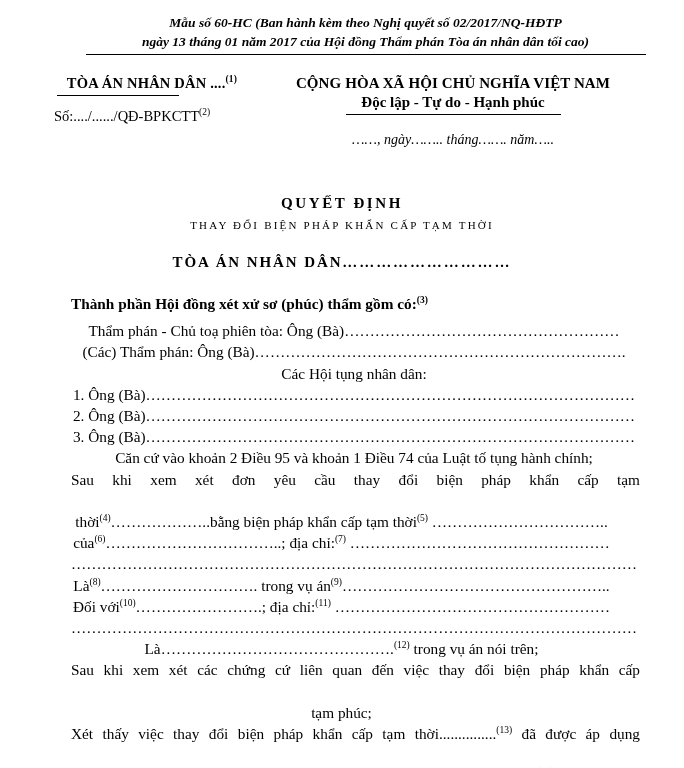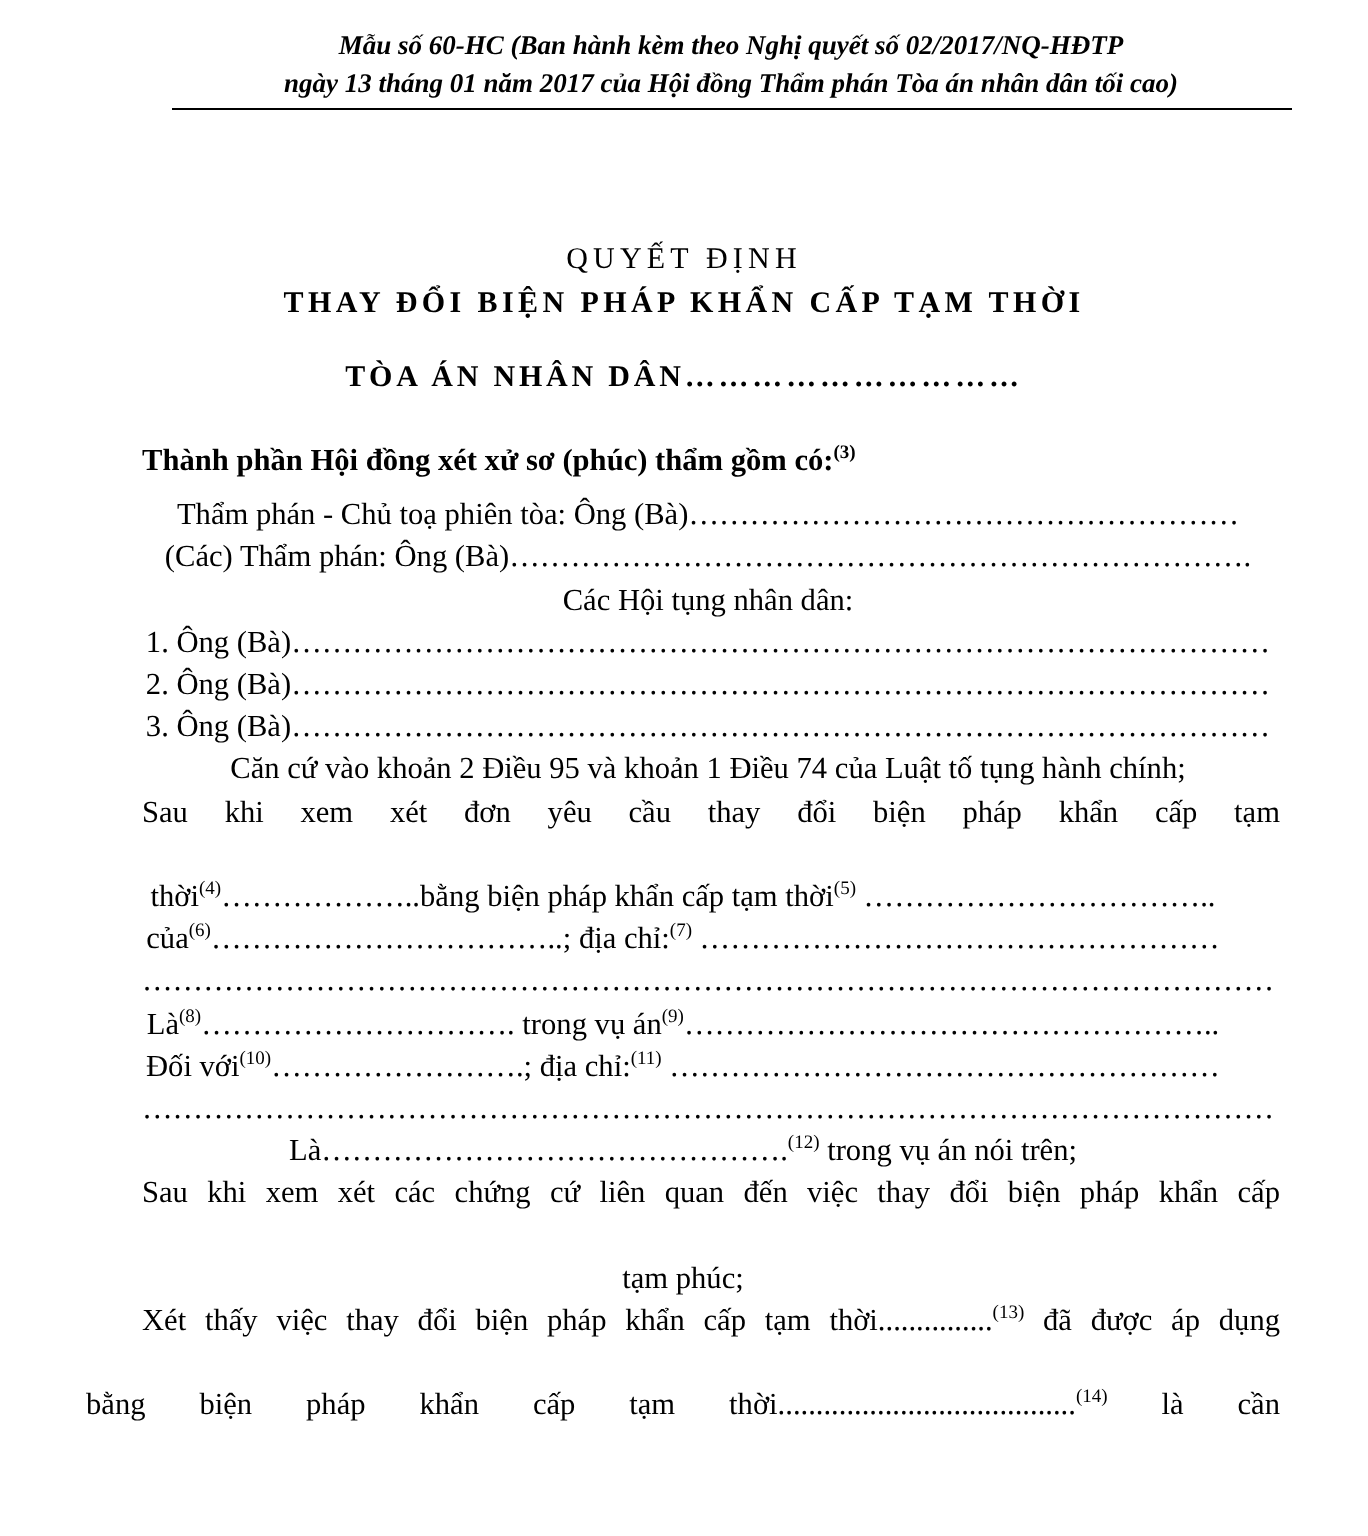--- a/index.html
+++ b/index.html
@@ -100,28 +100,28 @@
     margin-top: 17px;
     white-space: nowrap;
   }
 
   
   .title-block {
     margin-top: 44px;
     text-align: center;
   }
   .title-main {
-    font-weight: normal;
+    font-weight: bold;
     font-size: 15px;
     letter-spacing: 2.6px;
     line-height: 22px;
   }
   .title-sub {
-    font-weight: bold;
-    font-size: 15px;
+    font-weight: normal;
+    font-size: 11px;
     letter-spacing: 2.2px;
     line-height: 22px;
   }
   .title-court {
     font-weight: bold;
     font-size: 15px;
     letter-spacing: 1.9px;
     margin-top: 18px;
   }
 
@@ -170,20 +170,31 @@
 
 <div class="page">
 
   <div class="form-head">
     <div>Mẫu số 60-HC (Ban hành kèm theo Nghị quyết số 02/2017/NQ-HĐTP</div>
     <div>ngày 13 tháng 01 năm 2017 của Hội đồng Thẩm phán Tòa án nhân dân tối cao)</div>
     <div class="rule"></div>
   </div>
 
   <div class="masthead">
+    <div class="mast-left">
+      <div class="court-name"><span>TÒA ÁN NHÂN DÂN ....</span><sup>(1)</sup></div>
+      <div class="short-rule"></div>
+      <div class="doc-no"><span>Số:..../....../QĐ-BPKCTT</span><sup>(2)</sup></div>
+    </div>
+    <div class="mast-right">
+      <div class="nation">CỘNG HÒA XÃ HỘI CHỦ NGHĨA VIỆT NAM</div>
+      <div class="motto">Độc lập - Tự do - Hạnh phúc</div>
+      <div class="motto-rule"></div>
+      <div class="datestamp">……, ngày…….. tháng……. năm…..</div>
+    </div>
   </div>
 
   <div class="title-block">
     <div class="title-main">QUYẾT ĐỊNH</div>
     <div class="title-sub">THAY ĐỔI BIỆN PHÁP KHẨN CẤP TẠM THỜI</div>
     <div class="title-court">TÒA ÁN NHÂN DÂN…………………………</div>
   </div>
 
   <div class="body">
 

